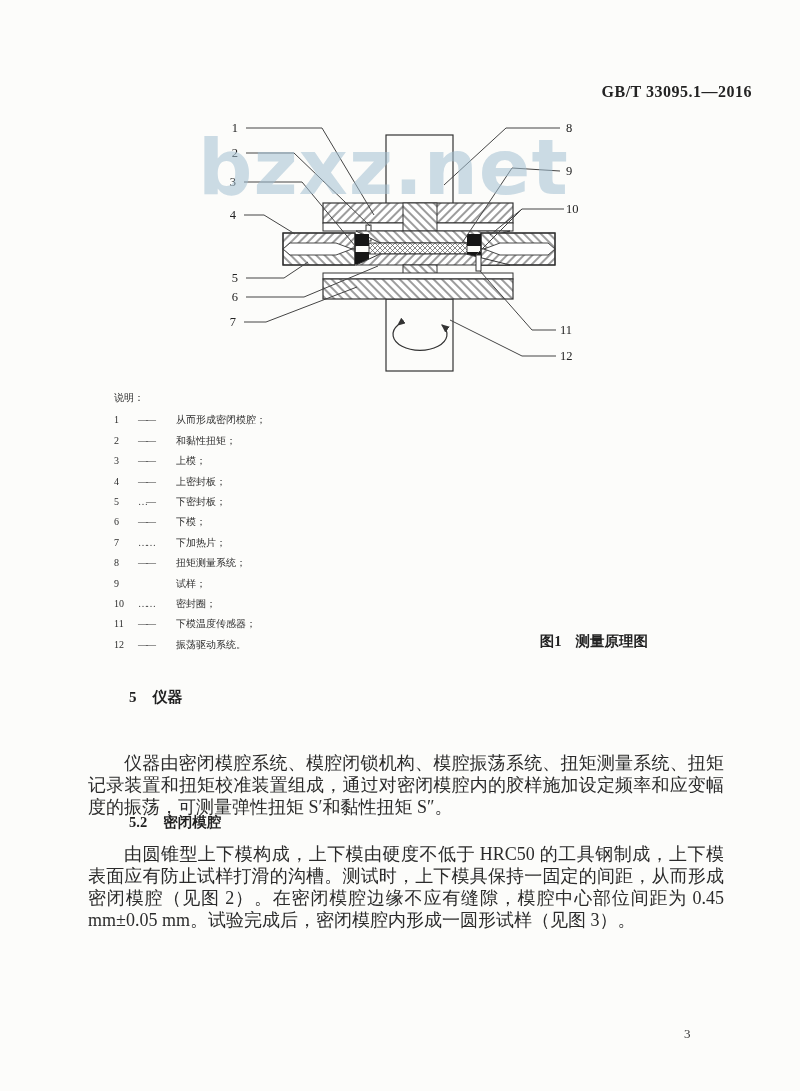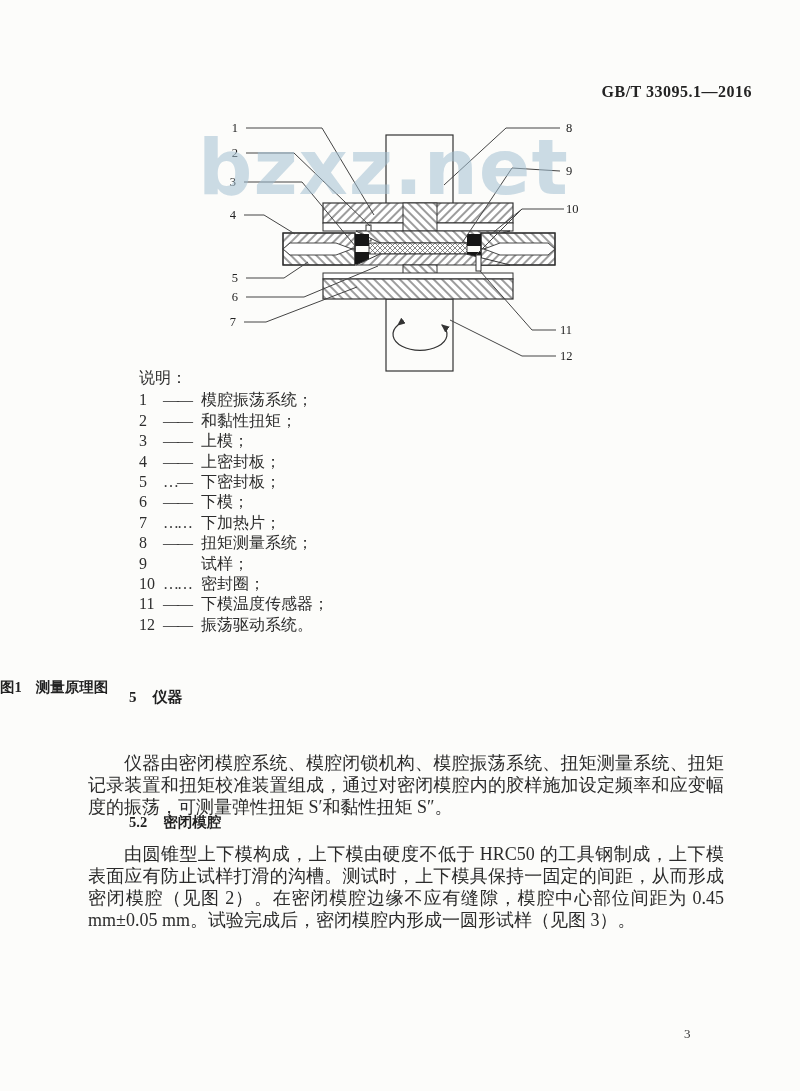--- a/index.html
+++ b/index.html
@@ -18,31 +18,31 @@
   }
   .figure-svg{position:absolute;left:0;top:113px;}
   .watermark{
     position:absolute;left:198px;top:130px;
     font-family:"DejaVu Sans","Liberation Sans",sans-serif;
     font-size:76px;font-weight:700;letter-spacing:1px;
     color:rgba(163,191,209,0.55);
     z-index:5;pointer-events:none;user-select:none;line-height:1;
   }
   .legend{
-    position:absolute;left:114px;top:368px;
-    font-size:16px;line-height:20.4px;color:#2d2d2d;margin-left:25px;
+    position:absolute;left:114px;top:388px;
+    font-size:10px;line-height:20.4px;color:#2d2d2d;
   }
   .legend-title{margin-bottom:2px;}
   .legend-row{display:flex;}
   .legend-num{width:24px;}
   .legend-dash{width:38px;letter-spacing:-2px;color:#3a3a3a;}
   .legend-label{}
   .fig-caption{
     position:absolute;left:0;top:632px;width:648px;
-    text-align:left;font-weight:bold;font-size:14.5px;color:#222;margin-top:46px;
+    text-align:right;font-weight:bold;font-size:14.5px;color:#222;
   }
   .fig-caption .cap-gap{display:inline-block;width:14px;}
   .sec-h{
     position:absolute;left:88px;
     font-weight:bold;color:#1f1f1f;margin-left:41px;
   }
   .sec-h .h-num{margin-right:16px;}
   .h5{top:688px;font-size:15px;}
   .h51{top:728px;font-size:14.5px;}
   .h52{top:813px;font-size:14.5px;text-align:right;}
@@ -170,21 +170,21 @@
     </g>
   </svg>
 
   <div class="watermark">bzxz.net</div>
 
   <div class="legend">
     <div class="legend-title">说明：</div>
     <div class="legend-row">
       <span class="legend-num">1</span>
       <span class="legend-dash">——</span>
-      <span class="legend-label">模腔振荡系统；</span>
+      <span class="legend-label">从而形成密闭模腔；</span>
     </div>
     <div class="legend-row">
       <span class="legend-num">2</span>
       <span class="legend-dash">——</span>
       <span class="legend-label">和黏性扭矩；</span>
     </div>
     <div class="legend-row">
       <span class="legend-num">3</span>
       <span class="legend-dash">——</span>
       <span class="legend-label">上模；</span>

